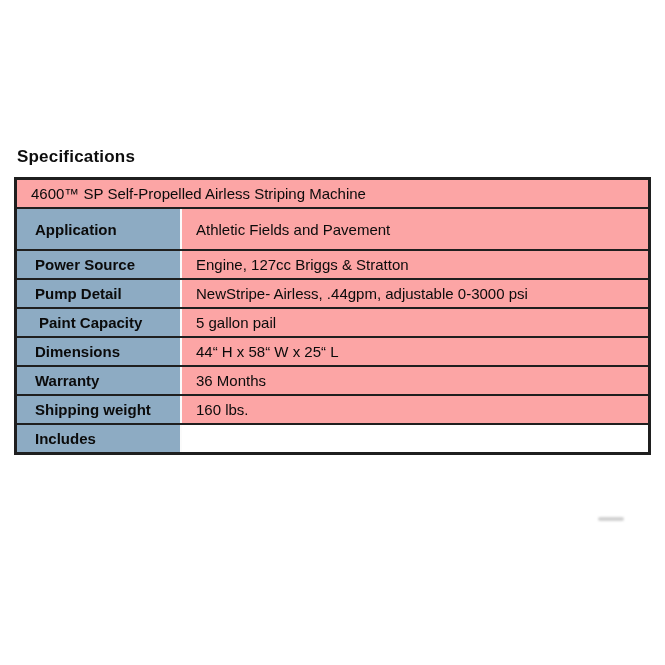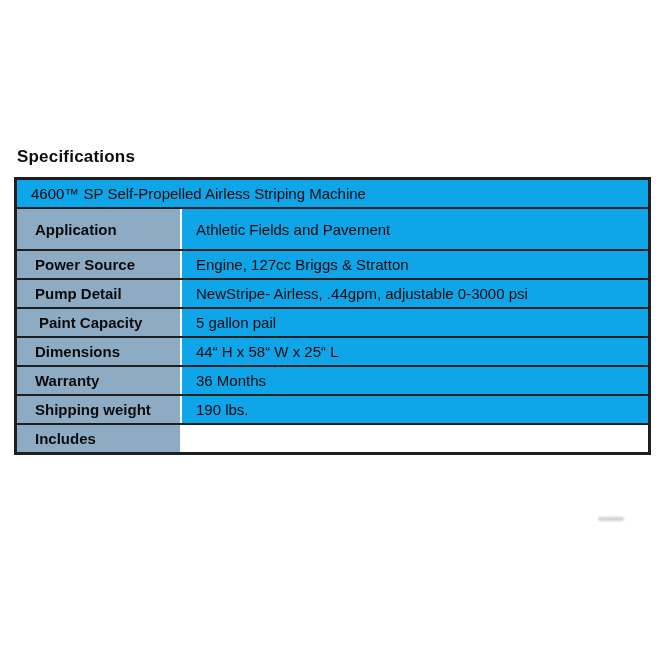--- a/index.html
+++ b/index.html
@@ -42,21 +42,21 @@
     width: 165px;
     flex: 0 0 165px;
     background: #8dabc3;
     border-right: 2px solid #fbfbfb;
     font-weight: bold;
     padding: 3px 6px 3px 18px;
     color: #0b0b0b;
   }
   .cell.value {
     flex: 1;
-    background: #0ea5e9;
+    background: #fca5a5;
     padding: 3px 10px 3px 14px;
     white-space: pre-line;
     color: #0b0b0b;
   }
 
   
   .row:nth-child(1)  { min-height: 26px; }
   .row:nth-child(2)  { min-height: 42px; }
   .row:nth-child(3)  { min-height: 28px; }
   .row:nth-child(4)  { min-height: 28px; }
@@ -119,21 +119,21 @@
       <div class="cell value">44“ H x 58“ W x 25“ L</div>
     </div>
 
     <div class="row">
       <div class="cell label">Warranty</div>
       <div class="cell value">36 Months</div>
     </div>
 
     <div class="row">
       <div class="cell label">Shipping weight</div>
-      <div class="cell value">190 lbs.</div>
+      <div class="cell value">160 lbs.</div>
     </div>
 
     <div class="row">
       <div class="cell label">Includes</div>
     </div>
 
   </div>
 
   <div class="smudge"></div>
 

